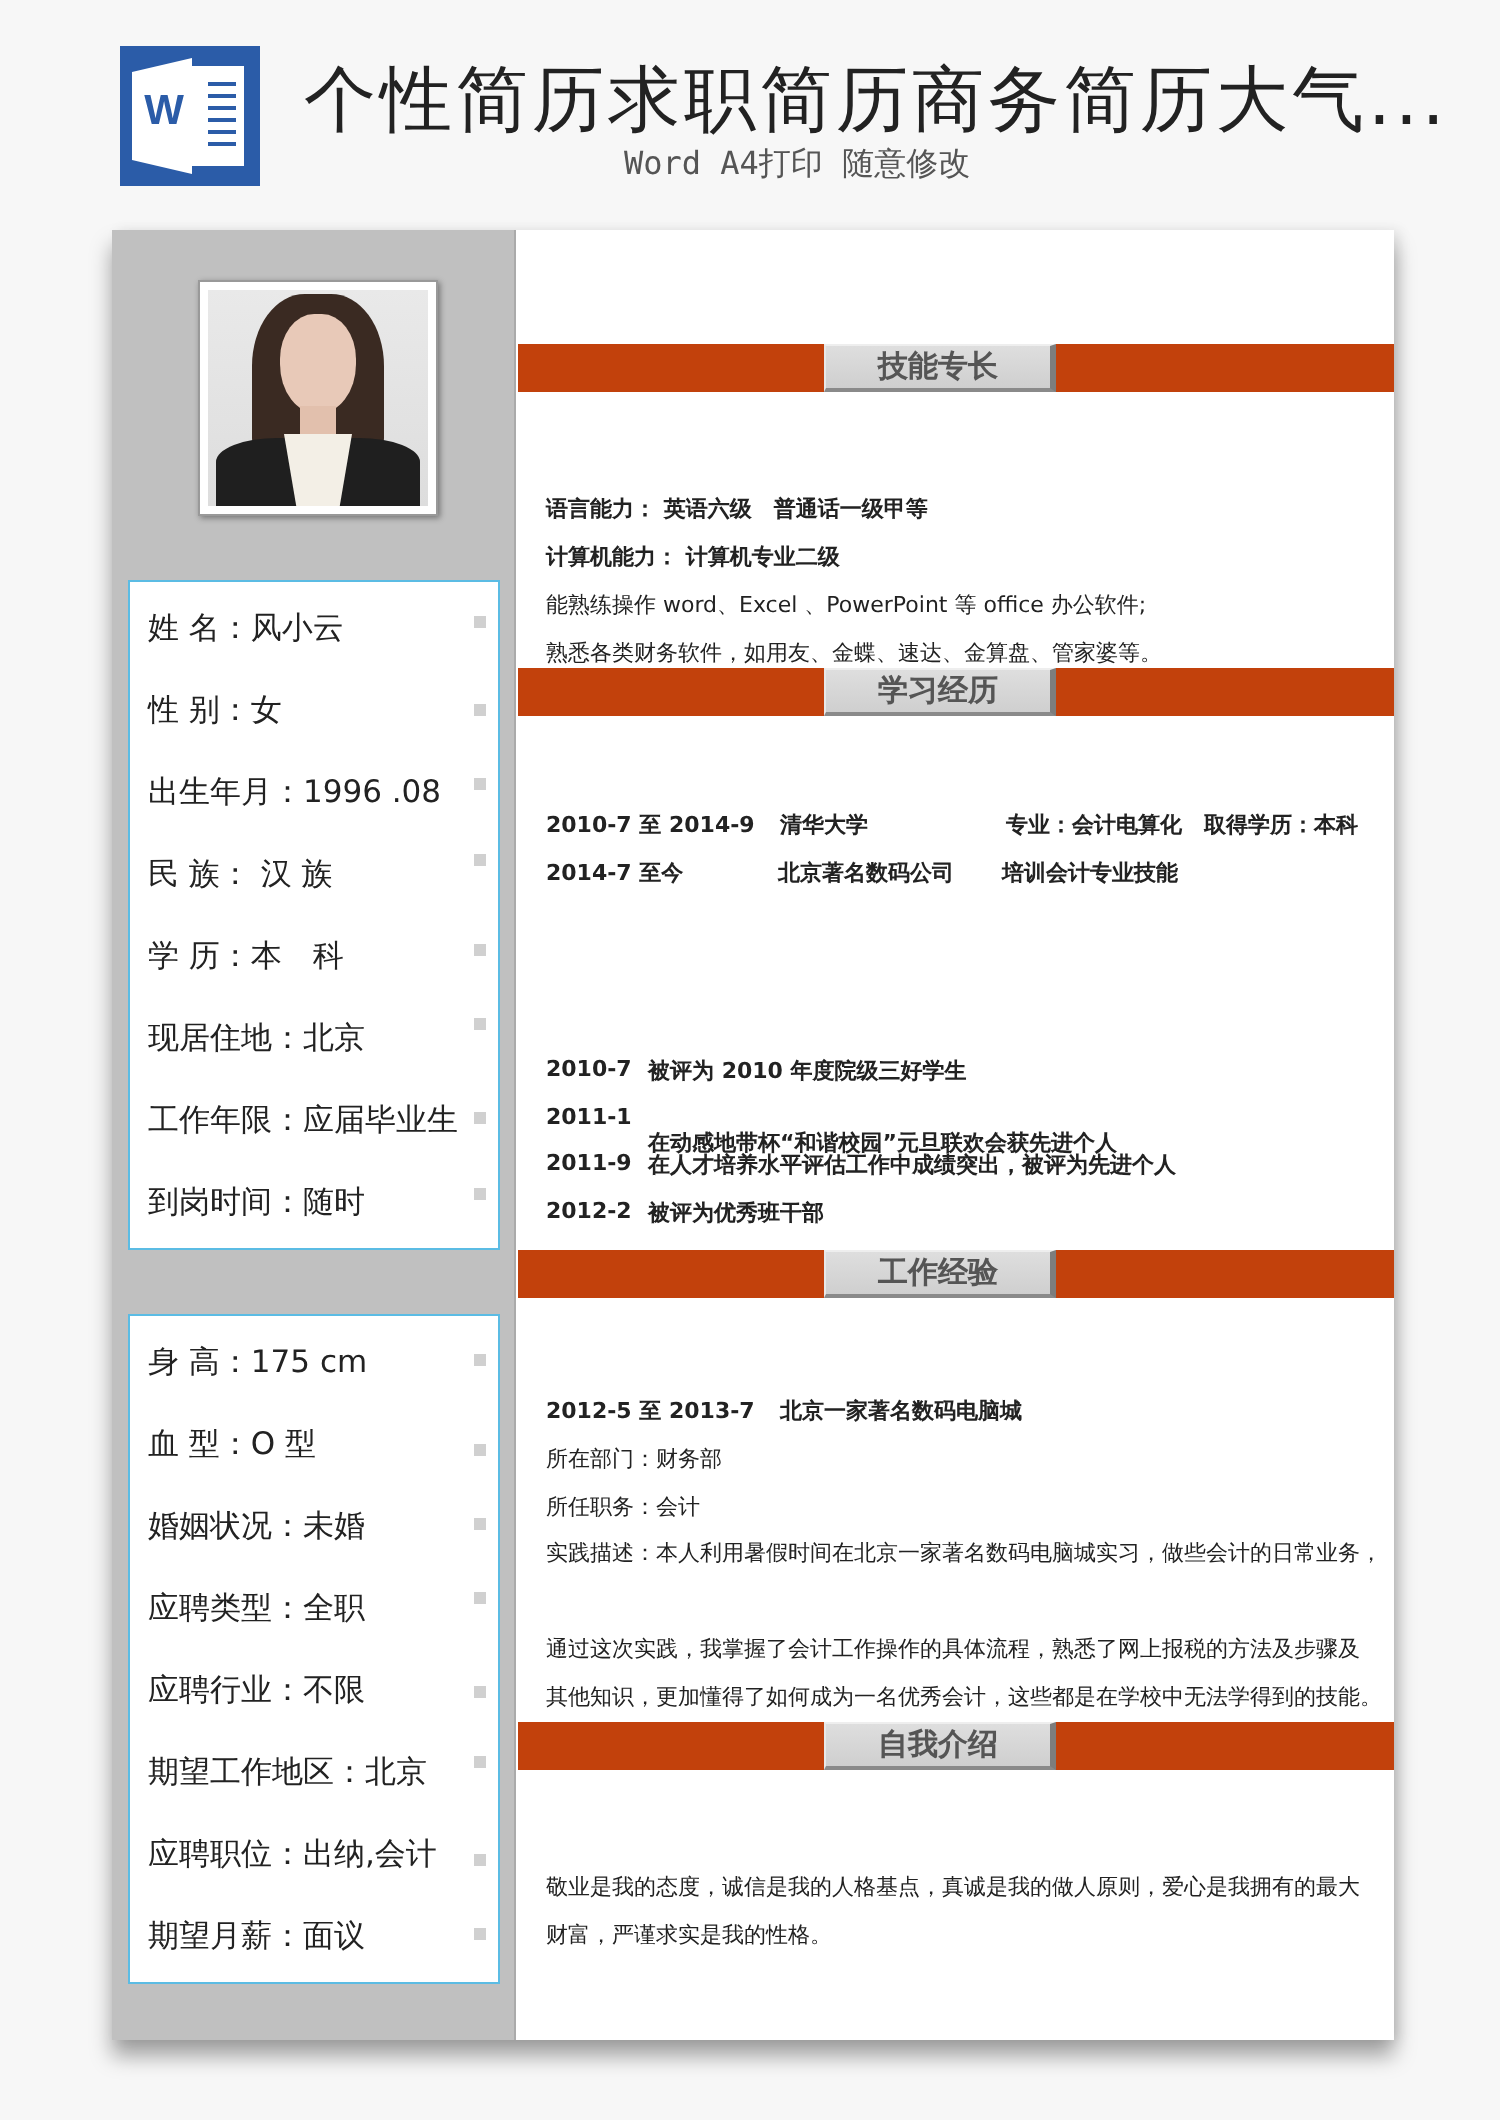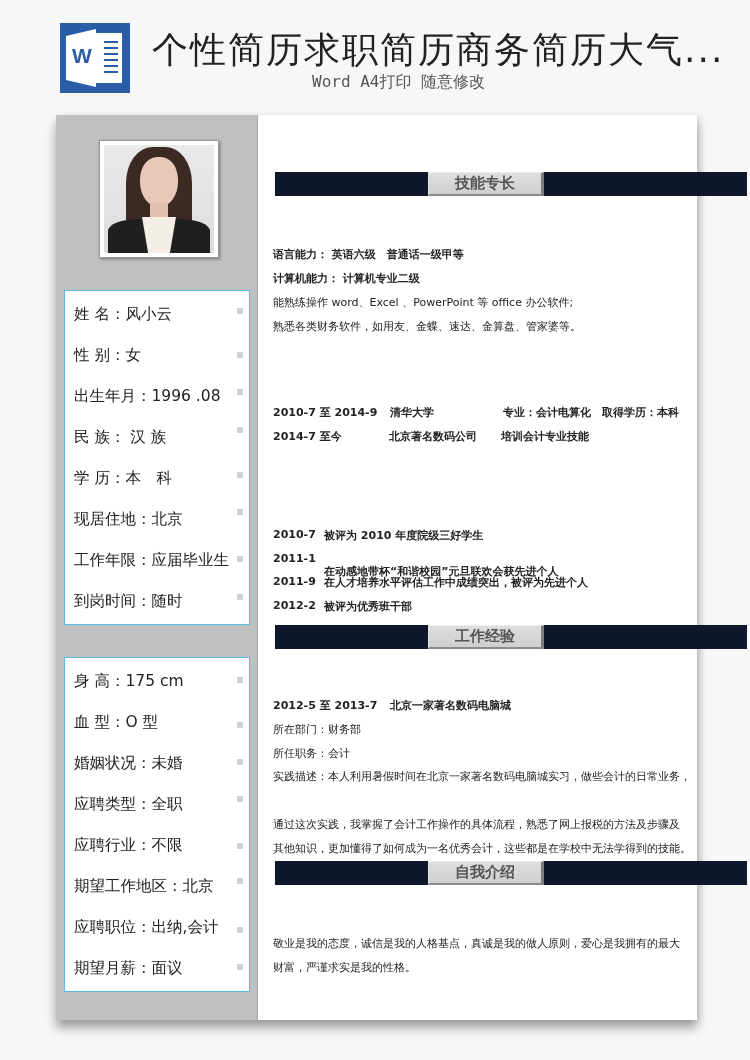--- a/index.html
+++ b/index.html
@@ -23,21 +23,21 @@
   .jacket { position: absolute; left: 4px; top: 74px; width: 102px; height: 40px; background: #1f1f1f; border-radius: 30% 30% 0 0; }
   .shirt { position: absolute; left: 38px; top: 72px; width: 34px; height: 40px; background: #f3efe6; clip-path: polygon(0 0,100% 0,80% 100%,20% 100%); }
 
   .info-box { position: absolute; left: 8px; width: 186px; background: #fff; border: 1px solid #5bbce4; }
   .info-box.b1 { top: 175px; height: 335px; }
   .info-box.b2 { top: 542px; height: 335px; }
   .info-row { position: absolute; left: 9px; right: 0; height: 24px; font-size: 15.5px; color: #222; white-space: nowrap; }
   .info-row .sq { position: absolute; right: 6px; width: 6px; height: 6px; background: #d0d0d0; }
 
   .main { position: absolute; left: 203px; top: 0; width: 438px; height: 905px; }
-  .sec-band { position: absolute; left: 16px; width: 472px; height: 24px; background: #0f172a; }
+  .sec-band { position: absolute; left: 0; width: 438px; height: 24px; background: #c2410c; }
   .sec-badge { position: absolute; left: 153px; top: 0; width: 116px; height: 24px; background: linear-gradient(#dedede,#cfcfcf); border-top: 1px solid #eee; border-left: 1px solid #e8e8e8; border-right: 3px solid #7d7d7d; border-bottom: 2px solid #8a8a8a; text-align: center; font-size: 15px; font-weight: bold; color: #555; line-height: 21px; }
   .txt { position: absolute; left: 14px; font-size: 11px; color: #222; white-space: nowrap; margin-top: 24px; }
   .b { font-weight: bold; }
 </style>
 </head>
 <body>
 
 <div class="header">
   <div class="word-icon">
     <div class="page"></div>
@@ -92,20 +92,23 @@
   <div class="main">
 
     <div class="sec-band" style="top:57px">
       <div class="sec-badge">技能专长</div>
     </div>
     <div class="txt b" style="top:108px">语言能力：  英语六级　普通话一级甲等</div>
     <div class="txt b" style="top:132px">计算机能力：  计算机专业二级</div>
     <div class="txt" style="top:156px">能熟练操作 word、Excel 、PowerPoint  等 office 办公软件;</div>
     <div class="txt" style="top:180px">熟悉各类财务软件，如用友、金蝶、速达、金算盘、管家婆等。</div>
 
+    <div class="sec-band" style="top:219px">
+      <div class="sec-badge">学习经历</div>
+    </div>
     <div class="txt b" style="top:266px">2010-7 至 2014-9</div>
     <div class="txt b" style="top:266px;left:131px">清华大学</div>
     <div class="txt b" style="top:266px;left:244px">专业：会计电算化　取得学历：本科</div>
     <div class="txt b" style="top:290px">2014-7 至今</div>
     <div class="txt b" style="top:290px;left:130px">北京著名数码公司</div>
     <div class="txt b" style="top:290px;left:242px">培训会计专业技能</div>
 
     <div class="txt b" style="top:389px">2010-7</div>
     <div class="txt b" style="top:389px;left:65px">被评为 2010 年度院级三好学生</div>
     <div class="txt b" style="top:413px">2011-1</div>

